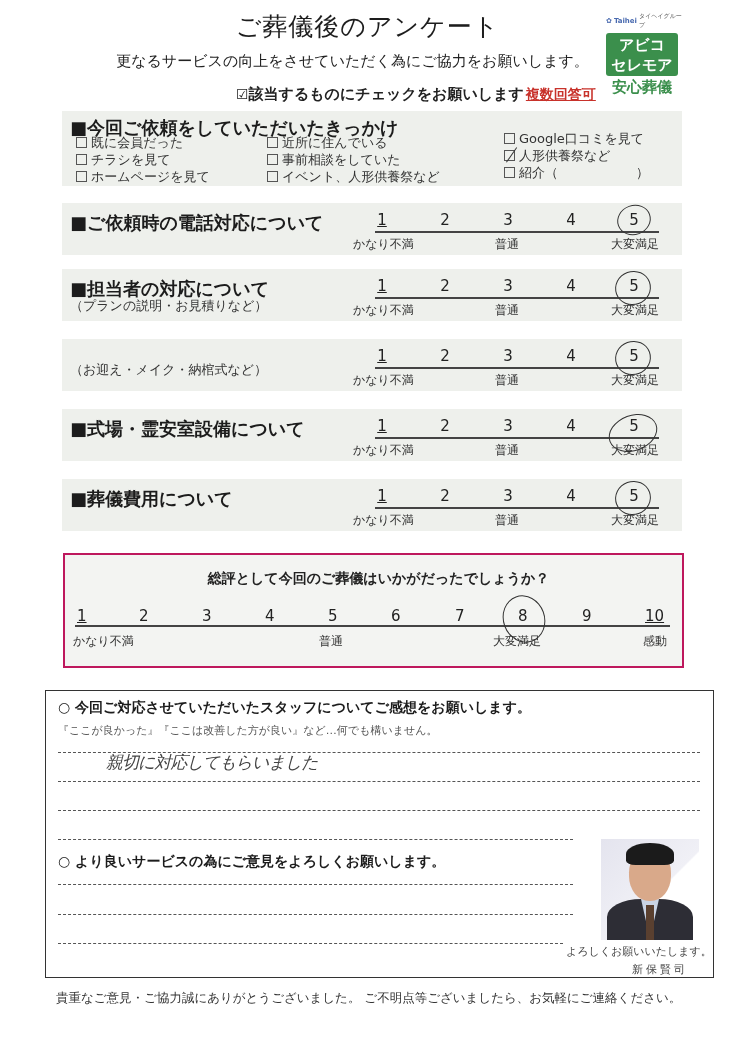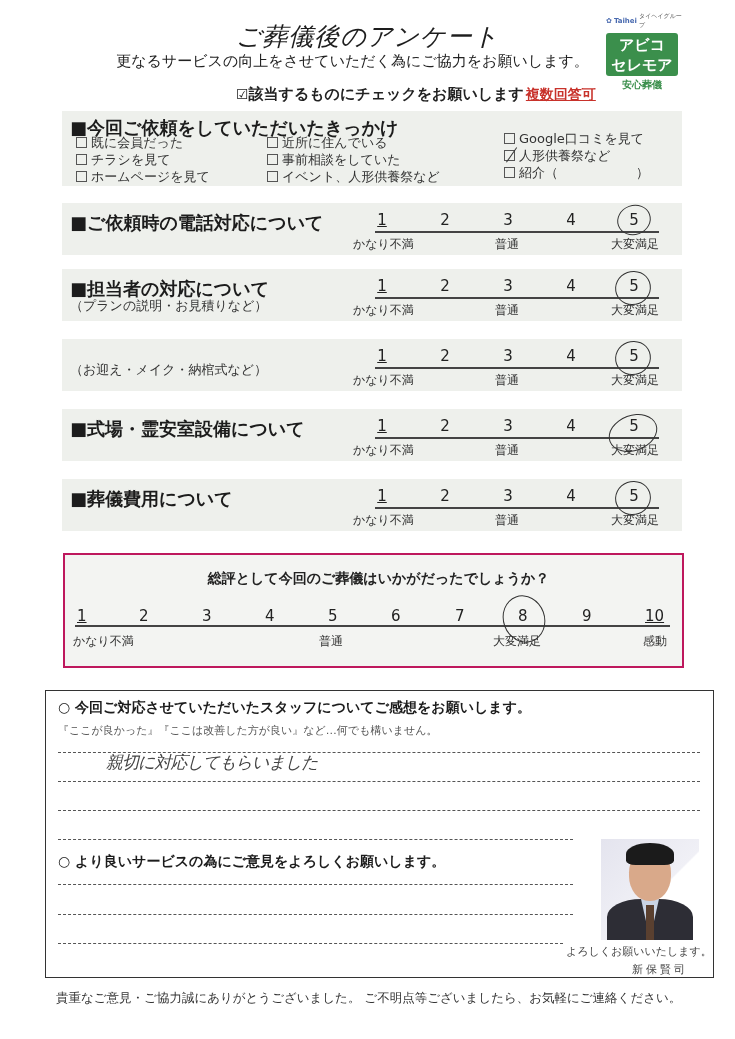--- a/index.html
+++ b/index.html
@@ -1,29 +1,29 @@
 <!DOCTYPE html>
 <html><head>
 <meta charset="utf-8">
 <style>
   * { box-sizing: border-box; margin: 0; padding: 0; }
   html, body { width: 735px; height: 1039px; background: #ffffff; overflow: hidden; }
   body { position: relative; font-family: "DejaVu Sans", "Liberation Sans", sans-serif; color: #222; }
 
-  .title { position: absolute; left: 0; width: 735px; top: 20px; text-align: center; font-size: 25px; font-family: "DejaVu Sans", sans-serif; color: #1d1d1d; letter-spacing: 1px; font-style: italic; }
+  .title { position: absolute; left: 0; width: 735px; top: 10px; text-align: center; font-size: 25px; font-family: "DejaVu Sans", sans-serif; color: #1d1d1d; letter-spacing: 1px; }
   .subtitle { position: absolute; left: 0; width: 735px; top: 52px; text-align: center; font-size: 15px; font-family: "DejaVu Serif", serif; color: #222; padding-right: 30px; }
   .instruction { position: absolute; left: 236px; top: 85px; font-size: 15px; font-weight: bold; color: #222; display: flex; align-items: center; gap: 2px; }
   .instruction .multi { color: #c8322b; text-decoration: underline; font-size: 14px; }
   .chk-mark { display: inline-block; font-weight: normal; font-size: 14px; }
 
   .logo { position: absolute; left: 606px; top: 12px; width: 80px; }
   .logo .brand { font-size: 7px; color: #4a6bb0; font-weight: bold; display: flex; align-items: center; gap: 2px; }
   .logo .brand .jp { color: #555; font-weight: normal; font-size: 6px; }
   .logo .box { margin-top: 3px; width: 72px; height: 43px; background: #3b8f4c; border-radius: 3px; color: #fff; font-weight: bold; text-align: center; font-size: 15px; line-height: 20px; padding-top: 2px; }
-  .logo .tag { font-size: 10px; color: #3b8f4c; text-align: center; width: 72px; margin-top: 2px; font-weight: bold; }
+  .logo .tag { font-size: 15px; color: #3b8f4c; text-align: center; width: 72px; margin-top: 2px; font-weight: bold; }
 
   .panel { position: absolute; left: 62px; width: 620px; background: #eef0ec; }
   .panel .heading { position: absolute; left: 8px; top: 8px; font-size: 18px; font-weight: bold; color: #1c1c1c; }
   .panel .sub { position: absolute; left: 8px; top: 28px; font-size: 13px; color: #333; }
 
   .reasons { top: 111px; height: 75px; }
   .reasons .opt { position: absolute; font-size: 13px; color: #333; white-space: nowrap; }
   .box-glyph { display: inline-block; width: 11px; height: 11px; border: 1px solid #555; margin-right: 4px; vertical-align: -1px; position: relative; }
   .box-glyph.checked::after { content: ""; position: absolute; left: 1px; top: -7px; width: 14px; height: 18px; border-left: 1.5px solid #333; transform: rotate(35deg); transform-origin: bottom left; }
 

